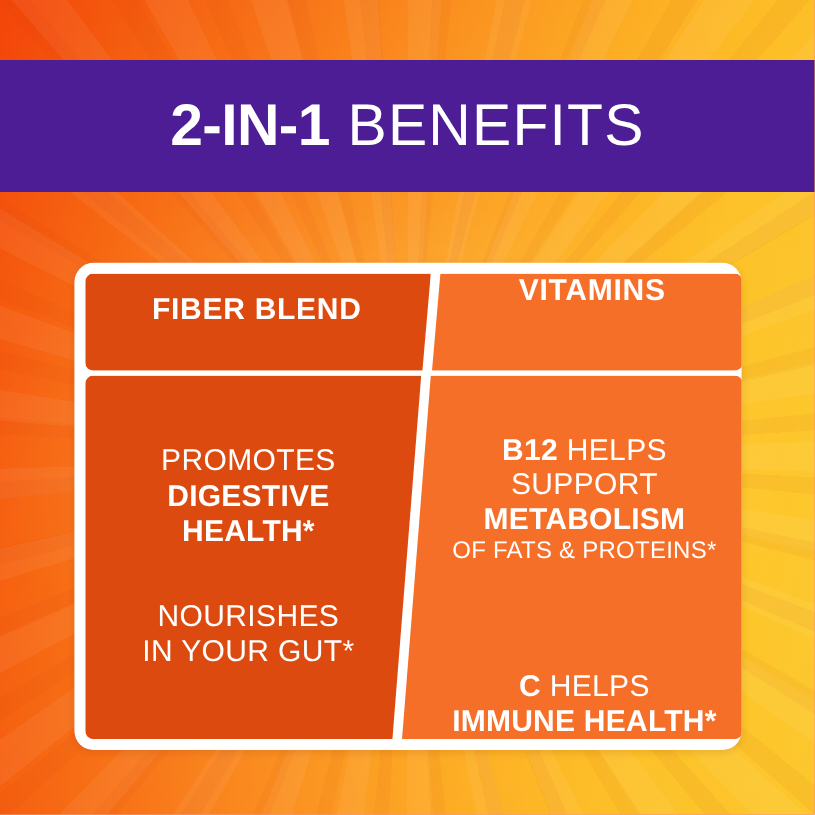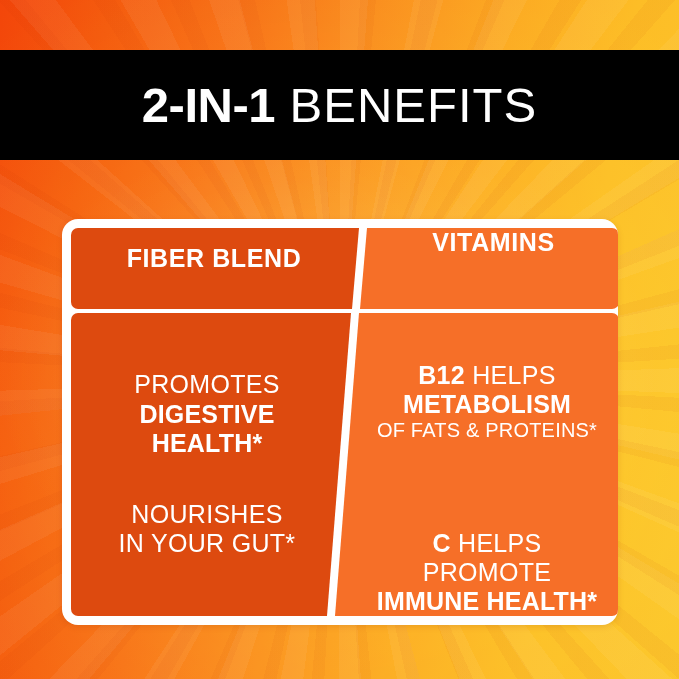--- a/index.html
+++ b/index.html
@@ -77,21 +77,21 @@
     pointer-events: none;
   }
 
   
   .banner {
     position: absolute;
     left: 0;
     top: 50px;
     width: 679px;
     height: 110px;
-    background: #000000;
+    background: #4c1d95;
     display: flex;
     align-items: center;
     justify-content: center;
     z-index: 5;
   }
   .banner-title {
     color: #ffffff;
     font-size: 49px;
     letter-spacing: 0.5px;
     line-height: 1;
@@ -271,27 +271,27 @@
           </div>
 
         </div>
       </div>
 
       <div class="panel body-right">
         <div class="col-wrap">
 
           <div class="benefit">
             <span class="ln mix"><b>B12</b><span> HELPS</span></span>
+            <span class="ln t-reg">SUPPORT</span>
             <span class="ln t-bold">METABOLISM</span>
             <span class="ln t-small">OF FATS &amp; PROTEINS*</span>
           </div>
 
           <div class="benefit">
             <span class="ln mix"><b>C</b><span> HELPS</span></span>
-            <span class="ln t-reg">PROMOTE</span>
             <span class="ln t-bold">IMMUNE HEALTH*</span>
           </div>
 
         </div>
       </div>
 
     </div>
   </div>
 
 </div>

